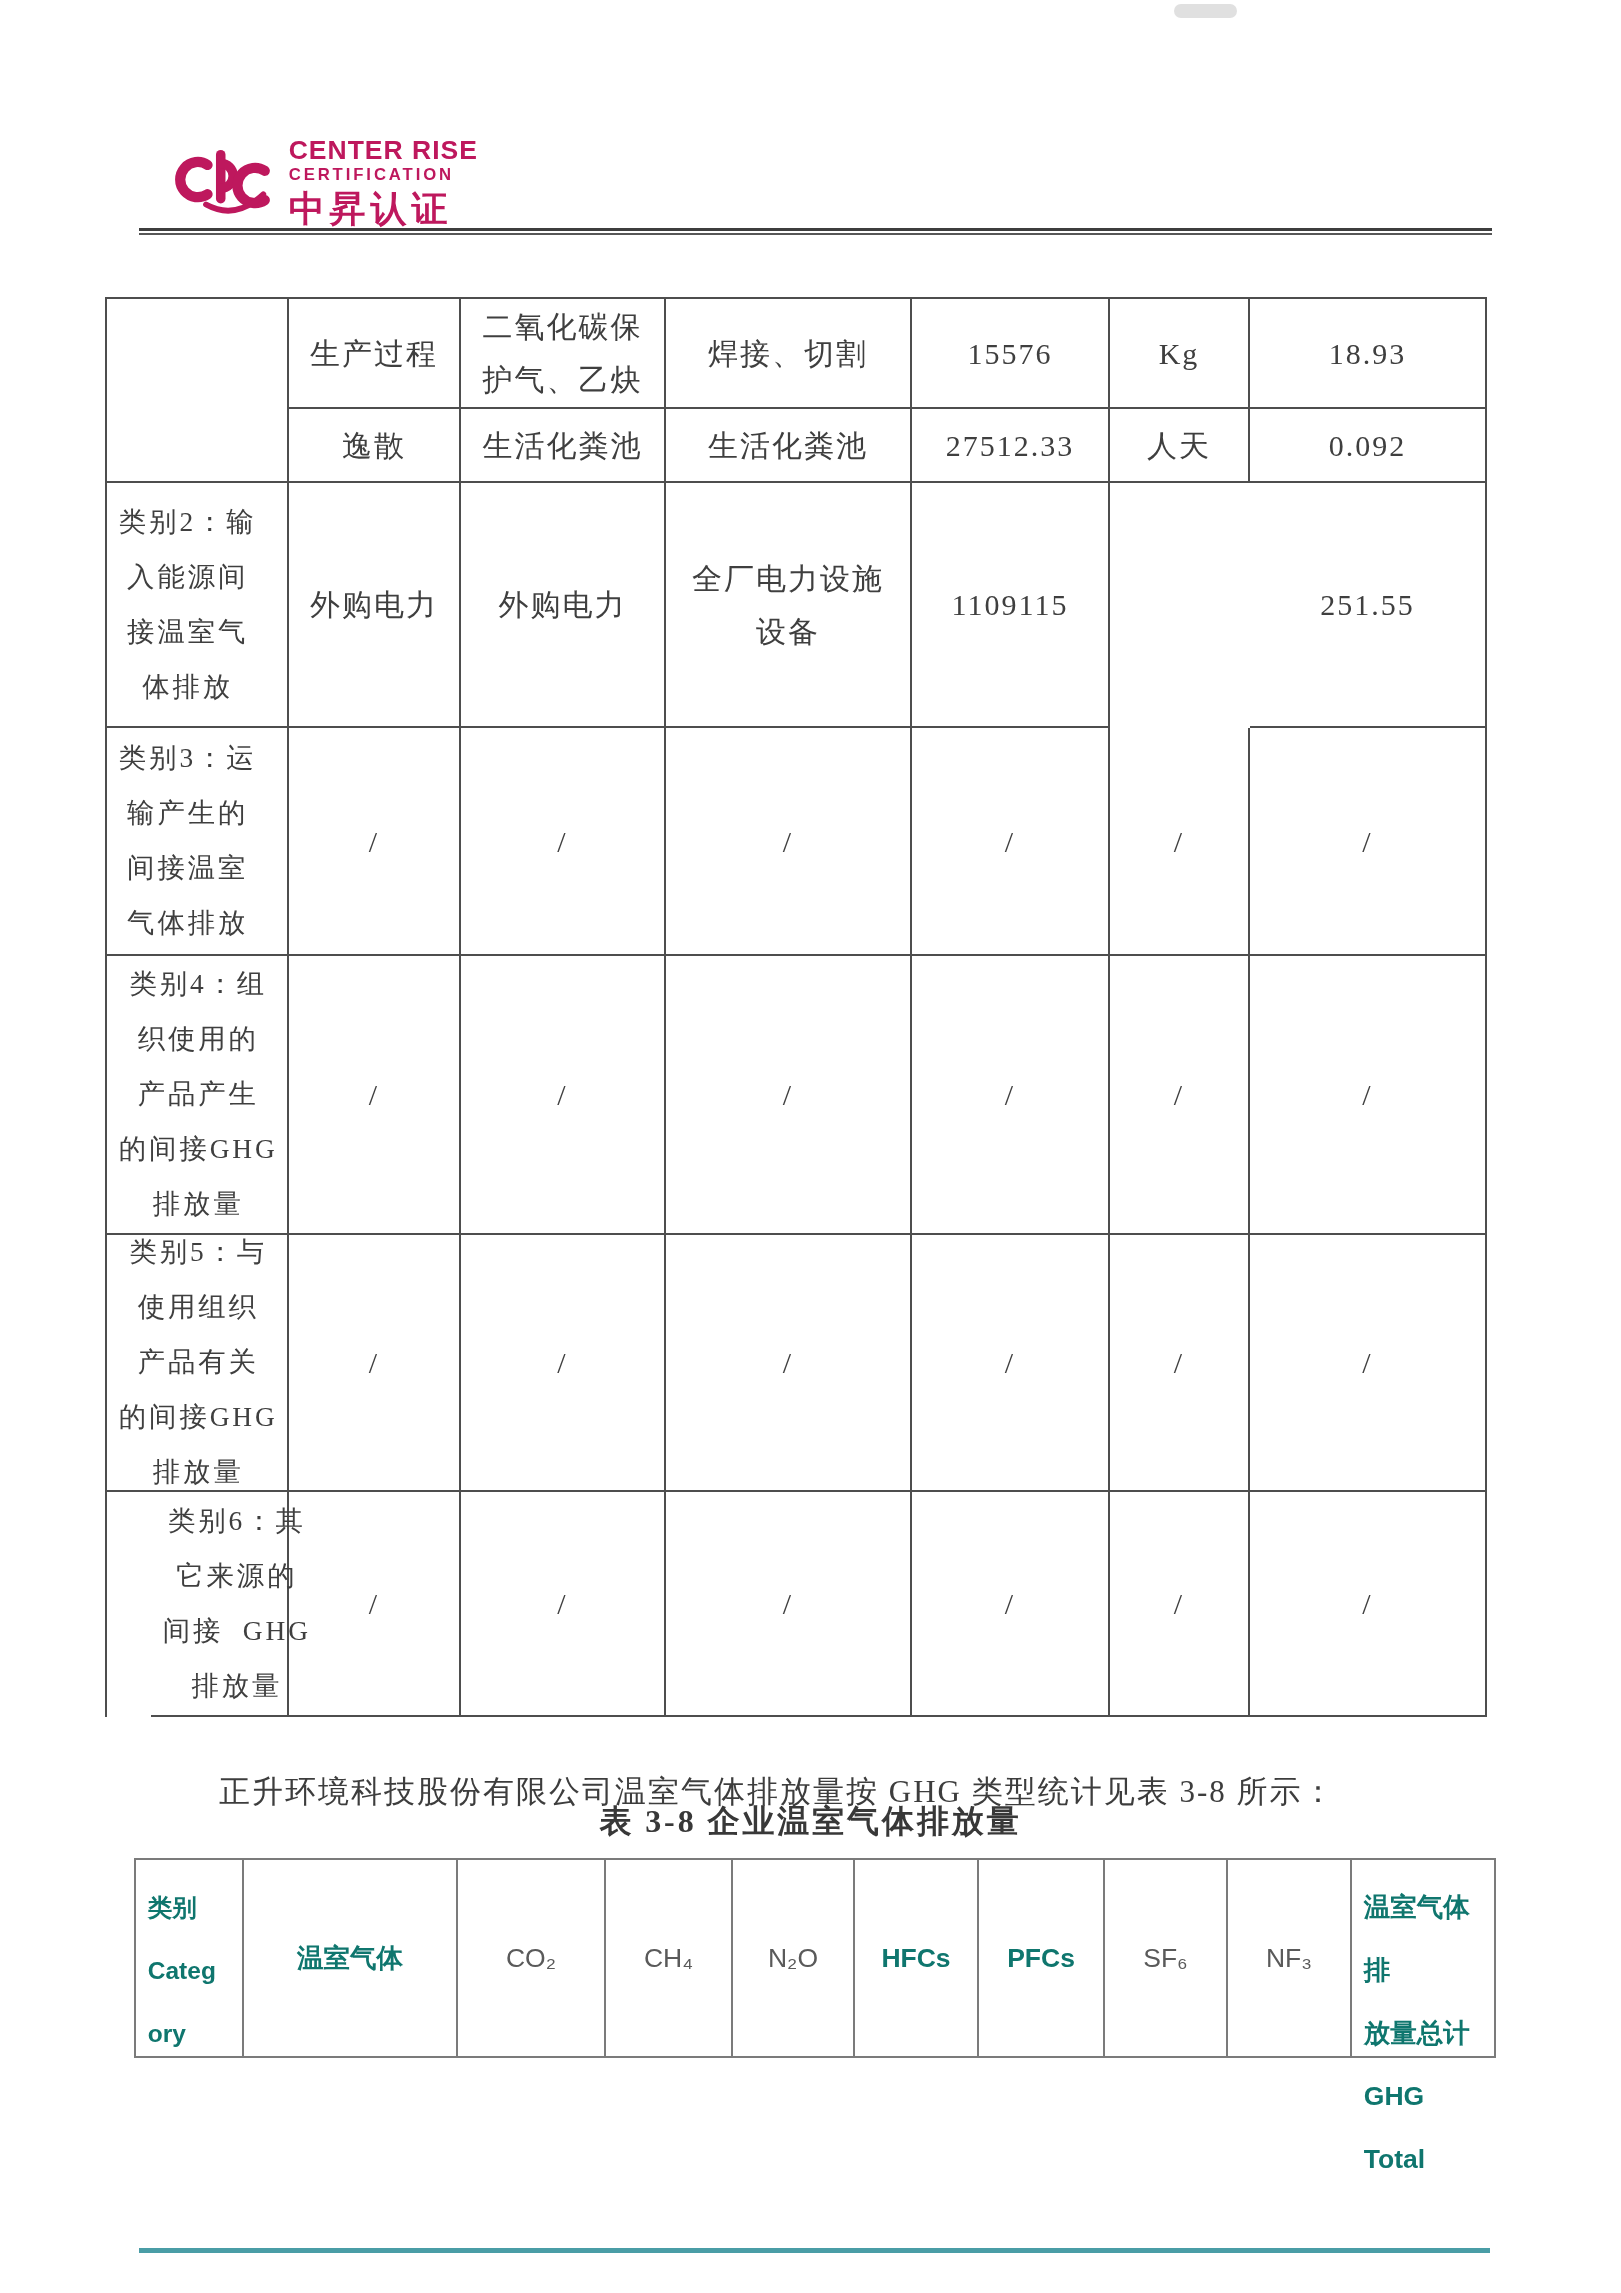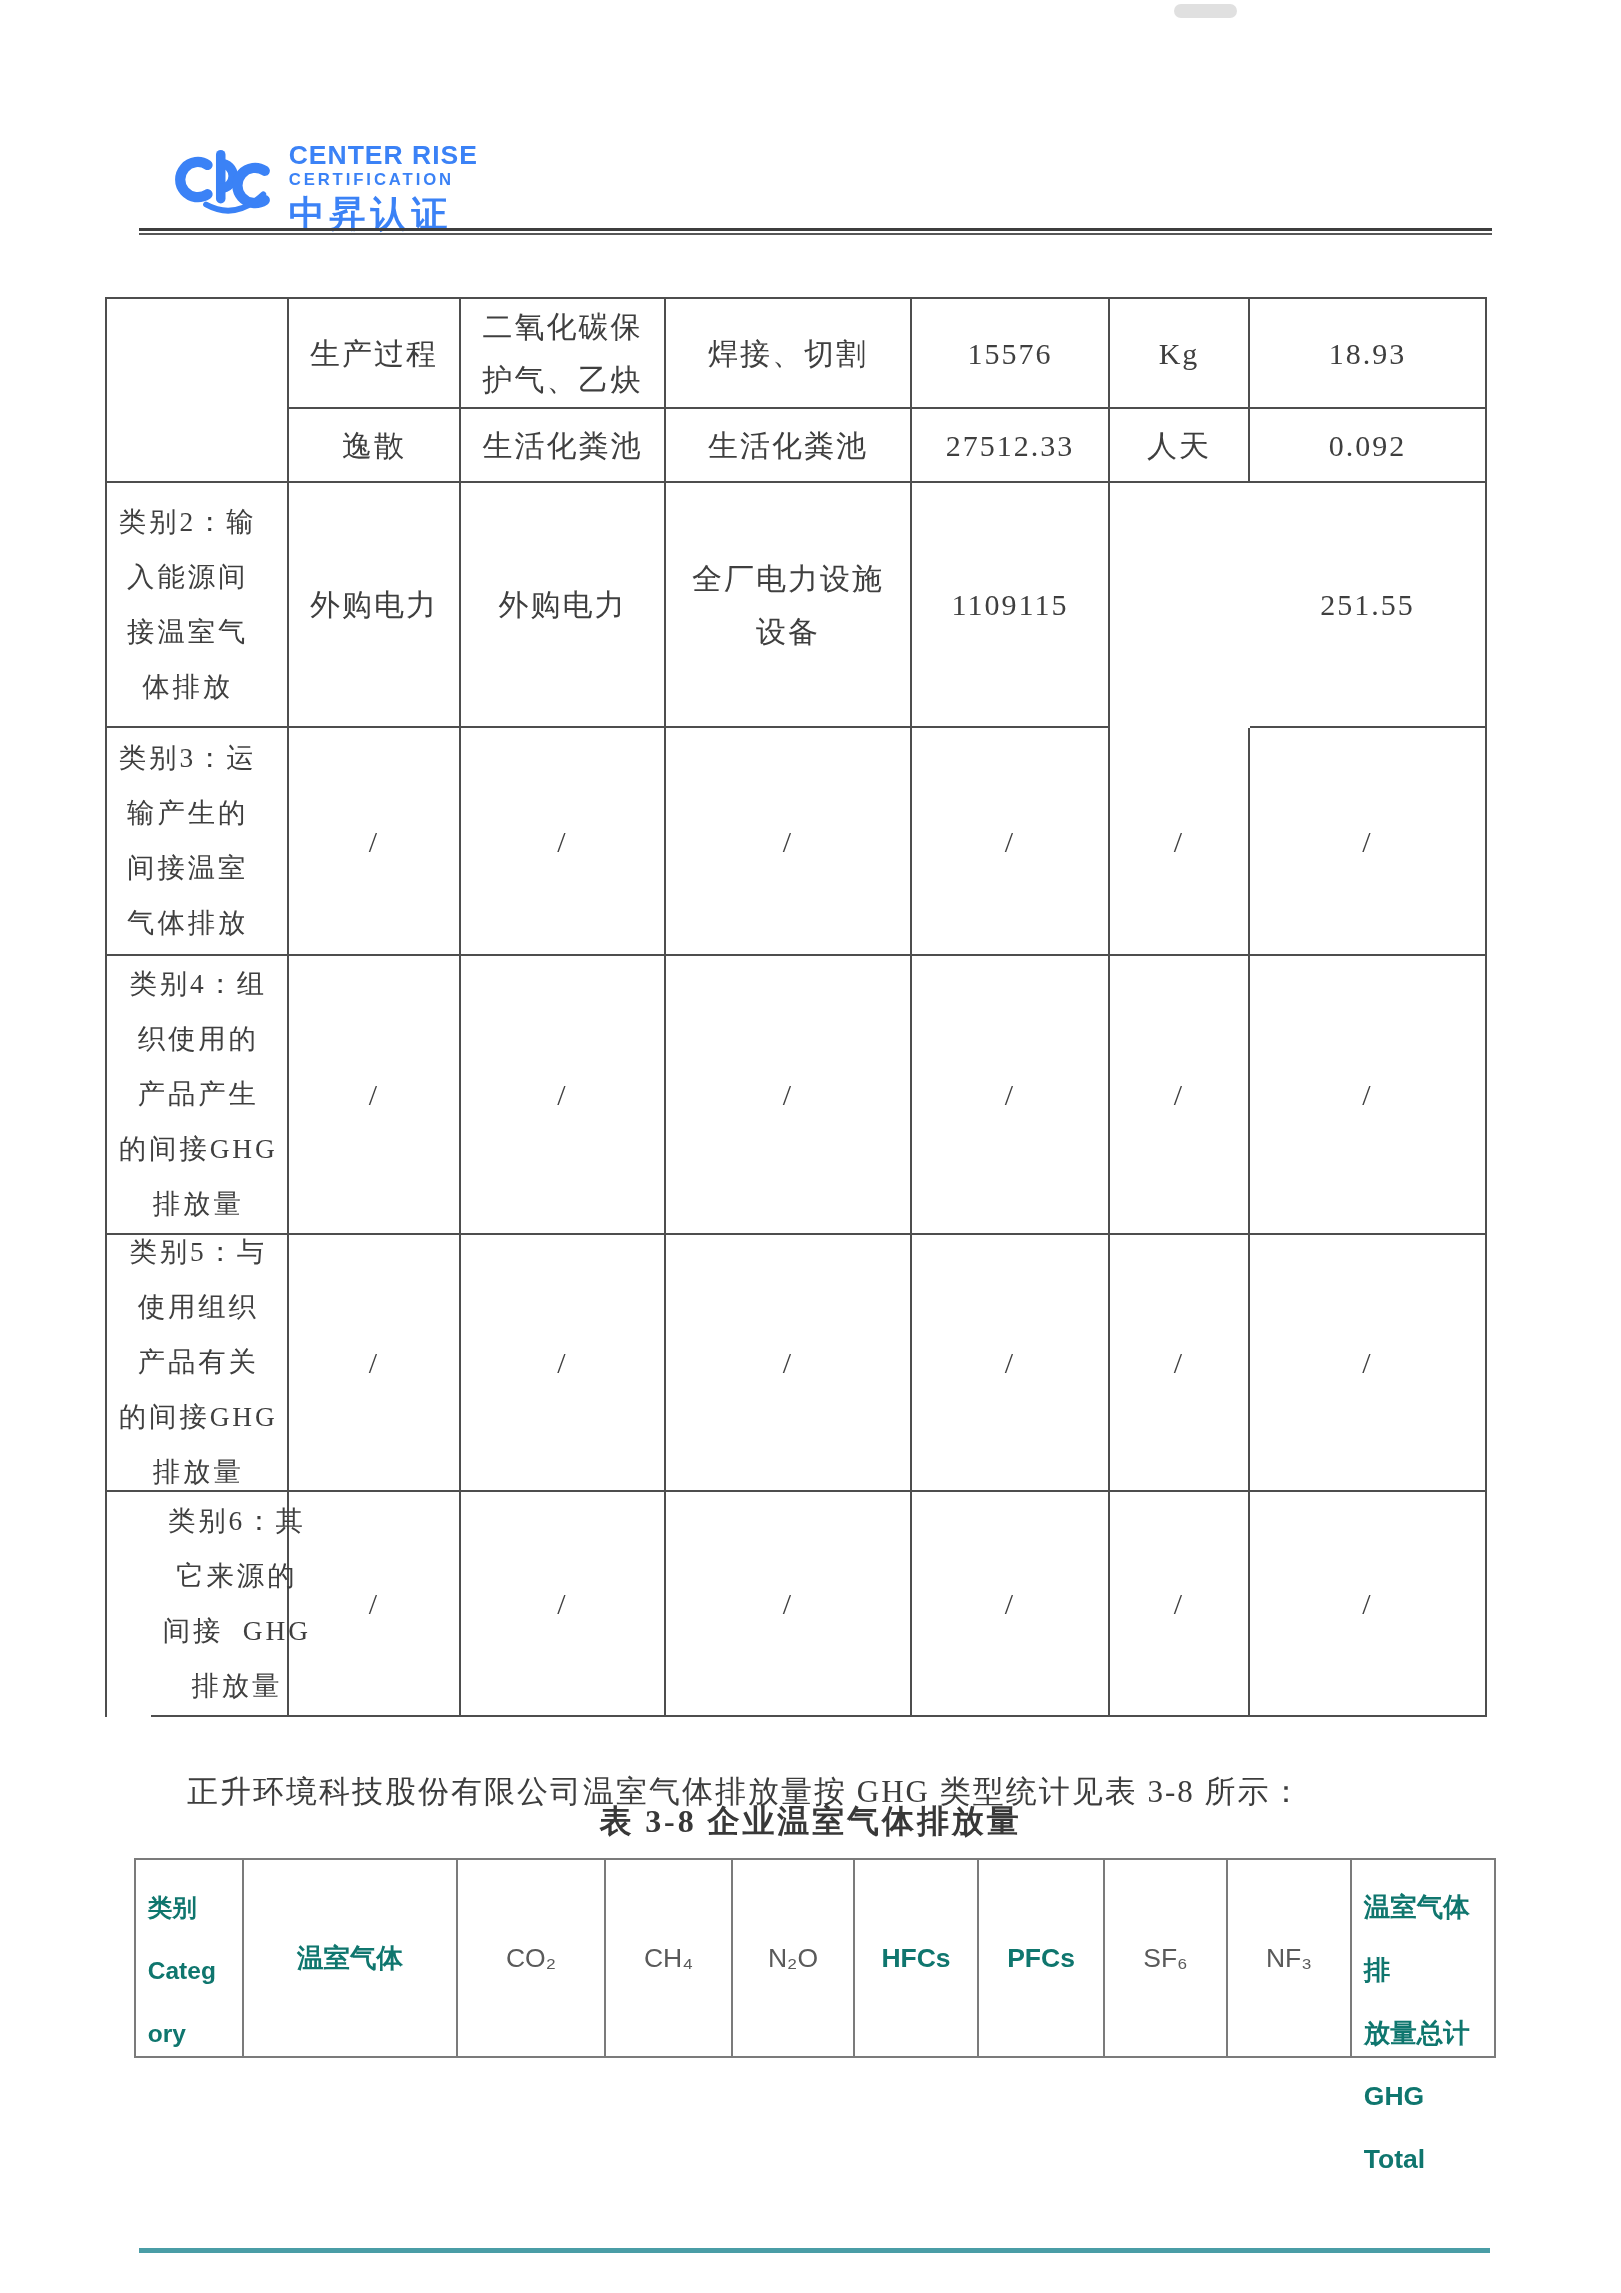--- a/index.html
+++ b/index.html
@@ -23,21 +23,21 @@
       grid-template-columns:182px 172px 205px 246px 198px 140px 237px;
       grid-template-rows:110px 74px 245px 228px 279px 257px 225px;
       border-top:2px solid #4e4e4e;border-left:2px solid #4e4e4e;}
   .t1 .cell{border-right:2px solid #4e4e4e;border-bottom:2px solid #4e4e4e;
             display:flex;align-items:center;justify-content:center;color:#3f3f3f;}
   .t1 .cat{justify-content:flex-start;text-align:center;padding:0 11.8px;font-size:27.4px;
            letter-spacing:2.9px;line-height:55px;white-space:pre;}
   .t1 .dat{font-size:30px;letter-spacing:2px;line-height:53px;white-space:pre-line;text-align:center;}
 
   
-  .para{position:absolute;left:124px;top:1739px;width:1402px;font-size:31px;letter-spacing:2px;
+  .para{position:absolute;left:156px;top:1739px;width:1402px;font-size:31px;letter-spacing:2px;
         color:#3d3d3d;text-indent:63px;line-height:43px;}
   .t2title{position:absolute;left:0;top:1800px;width:1621px;text-align:center;
            font-size:32px;font-weight:bold;letter-spacing:2.9px;color:#383838;}
 
   
   .t2{position:absolute;left:134px;top:1858px;display:grid;
       grid-template-columns:108px 214px 148px 127px 122px 124px 126px 123px 124px 144px;
       grid-template-rows:196px;
       border-top:2px solid #7b7b7b;border-left:2px solid #7b7b7b;border-bottom:2px solid #7b7b7b;}
   .t2 .cell2{border-right:2px solid #7b7b7b;display:flex;flex-direction:column;
@@ -50,21 +50,21 @@
   
   .frule{position:absolute;left:139px;top:2248px;width:1351px;height:4.9px;background:#4a9da6;}
 </style>
 </head>
 <body>
 
 <div class="page">
 
   <div class="smudge"></div>
 
-  <div class="logo" style="color: #3b82f6; align-items: flex-end;">
+  <div class="logo" style="color: #be185d;">
     <span class="logo-mark">
       <svg width="110" height="94" viewBox="0 0 150 96" fill="none" stroke="currentColor" stroke-linecap="round">
         <path d="M58 22 A24 24 0 1 0 58 62" stroke-width="14"></path>
         <path d="M76 8 V68" stroke-width="13"></path>
         <path d="M76 20 A17 17 0 0 1 76 54" stroke-width="13"></path>
         <path d="M136 30 A24 24 0 1 0 136 70" stroke-width="14"></path>
         <path d="M56 76 Q96 98 134 62" stroke-width="8"></path>
       </svg>
     </span>
     <span class="logo-text">

